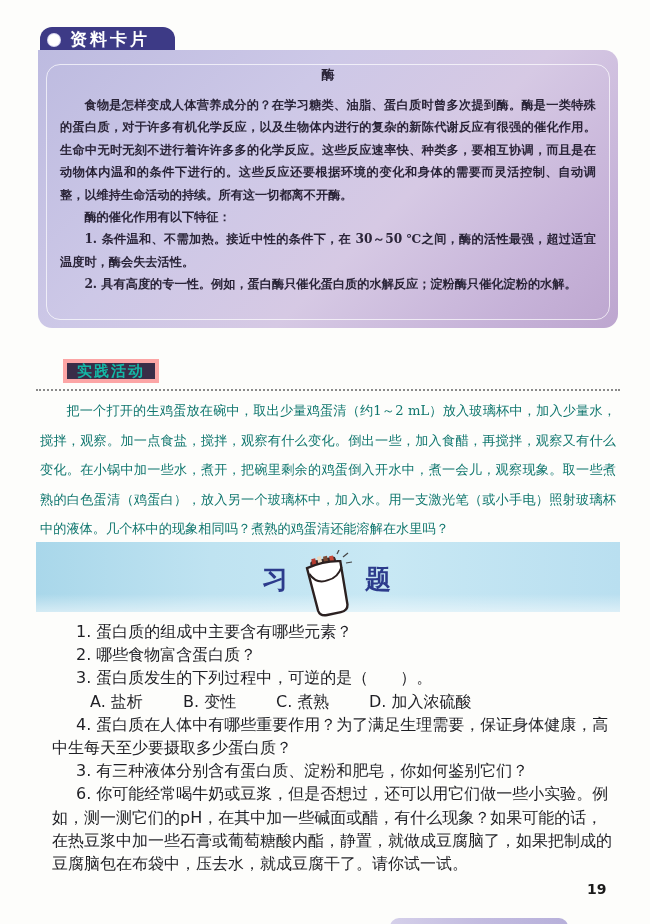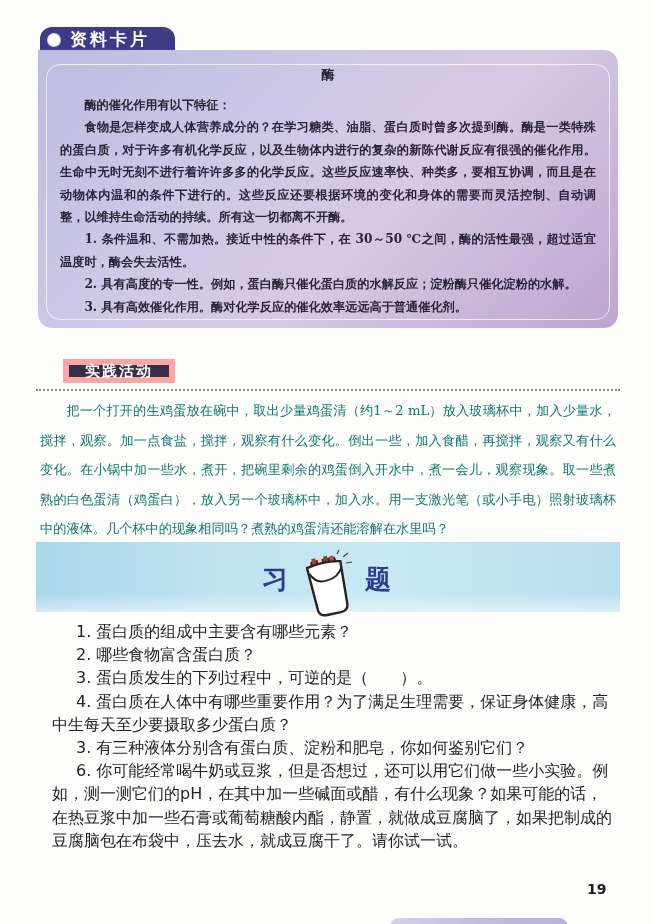--- a/index.html
+++ b/index.html
@@ -38,23 +38,23 @@
     }
     .card-body {
       position: absolute; left: 22px; right: 22px; top: 44px;
       font-size: 12.2px; line-height: 22.4px; font-weight: bold; color: #2a2438;
       text-align: justify;
     }
     .card-body p { margin: 0; text-indent: 2em; }
 
     
     .act-label {
-      position: absolute; left: 63px; top: 359px; width: 112px; height: 24px;
-      background: #3a2d48; border: 6px solid #fca5a5; box-sizing: border-box;
-      color: #ffffff; font-family: "DejaVu Sans", sans-serif; font-weight: bold;
+      position: absolute; left: 63px; top: 359px; width: 96px; height: 24px;
+      background: #3a2d48; border: 4px solid #fca5a5; box-sizing: border-box;
+      color: #14b8a6; font-family: "DejaVu Sans", sans-serif; font-weight: bold;
       font-size: 15px; letter-spacing: 2px; display: flex; align-items: center; justify-content: center;
     }
     .dotted-rule {
       position: absolute; left: 36px; width: 584px; top: 389px; height: 0;
       border-top: 2px dotted #8a8a8a;
     }
     .act-body {
       position: absolute; left: 40px; width: 576px; top: 396px;
       font-size: 13.2px; line-height: 29.5px; color: #0f766e; text-align: justify;
     }
@@ -104,25 +104,24 @@
 <body>
 
 <div class="card-tab">
   <span class="tab-dot"></span>
   <span class="tab-label">资料卡片</span>
 </div>
 <div class="card">
   <div class="card-inner"></div>
   <div class="card-title">酶</div>
   <div class="card-body">
+    <p>食物是怎样变成人体营养成分的？在学习糖类、油脂、蛋白质时曾多次提到酶。酶是一类特殊的蛋白质，对于许多有机化学反应，以及生物体内进行的复杂的新陈代谢反应有很强的催化作用。生命中无时无刻不进行着许许多多的化学反应。这些反应速率快、种类多，要相互协调，而且是在动物体内温和的条件下进行的。这些反应还要根据环境的变化和身体的需要而灵活控制、自动调整，以维持生命活动的持续。所有这一切都离不开酶。</p>
     <p>酶的催化作用有以下特征：</p>
-    <p>食物是怎样变成人体营养成分的？在学习糖类、油脂、蛋白质时曾多次提到酶。酶是一类特殊的蛋白质，对于许多有机化学反应，以及生物体内进行的复杂的新陈代谢反应有很强的催化作用。生命中无时无刻不进行着许许多多的化学反应。这些反应速率快、种类多，要相互协调，而且是在动物体内温和的条件下进行的。这些反应还要根据环境的变化和身体的需要而灵活控制、自动调整，以维持生命活动的持续。所有这一切都离不开酶。</p>
     <p>1. 条件温和、不需加热。接近中性的条件下，在 30～50 ℃之间，酶的活性最强，超过适宜温度时，酶会失去活性。</p>
     <p>2. 具有高度的专一性。例如，蛋白酶只催化蛋白质的水解反应；淀粉酶只催化淀粉的水解。</p>
-    <p>3. 具有高效催化作用。酶对化学反应的催化效率远远高于普通催化剂。</p>
   </div>
 </div>
 
 <div class="act-label">实践活动</div>
 <div class="dotted-rule"></div>
 <div class="act-body">
   <p>把一个打开的生鸡蛋放在碗中，取出少量鸡蛋清（约1～2 mL）放入玻璃杯中，加入少量水，搅拌，观察。加一点食盐，搅拌，观察有什么变化。倒出一些，加入食醋，再搅拌，观察又有什么变化。在小锅中加一些水，煮开，把碗里剩余的鸡蛋倒入开水中，煮一会儿，观察现象。取一些煮熟的白色蛋清（鸡蛋白），放入另一个玻璃杯中，加入水。用一支激光笔（或小手电）照射玻璃杯中的液体。几个杯中的现象相同吗？煮熟的鸡蛋清还能溶解在水里吗？</p>
 </div>
 
 <div class="ex-banner"></div>
@@ -143,19 +142,25 @@
     <path d="M12 14 Q30 10 46 14 L44 58 Q43 64 36 64 L22 64 Q15 64 14 58 Z" fill="#ffffff" stroke="#2b2020" stroke-width="2.4"></path>
     <path d="M13 20 Q18 32 30 30 Q40 30 46 20" fill="none" stroke="#2b2020" stroke-width="2"></path>
   </g>
 </svg>
 <div class="ex-char right">题</div>
 
 <div class="ex-list">
   <p class="q">1. 蛋白质的组成中主要含有哪些元素？</p>
   <p class="q">2. 哪些食物富含蛋白质？</p>
   <p class="q">3. 蛋白质发生的下列过程中，可逆的是（　　）。</p>
+  <div class="opts">
+    <span class="opt">A. 盐析</span>
+    <span class="opt">B. 变性</span>
+    <span class="opt">C. 煮熟</span>
+    <span class="opt">D. 加入浓硫酸</span>
+  </div>
   <p class="q wrap">4. 蛋白质在人体中有哪些重要作用？为了满足生理需要，保证身体健康，高中生每天至少要摄取多少蛋白质？</p>
   <p class="q">3. 有三种液体分别含有蛋白质、淀粉和肥皂，你如何鉴别它们？</p>
   <p class="q wrap">6. 你可能经常喝牛奶或豆浆，但是否想过，还可以用它们做一些小实验。例如，测一测它们的pH，在其中加一些碱面或醋，有什么现象？如果可能的话，在热豆浆中加一些石膏或葡萄糖酸内酯，静置，就做成豆腐脑了，如果把制成的豆腐脑包在布袋中，压去水，就成豆腐干了。请你试一试。</p>
 </div>
 
 <div class="footer-pill">第三节　生命的基础——蛋白质</div>
 <div class="page-num">19</div>
 
 </body></html>

